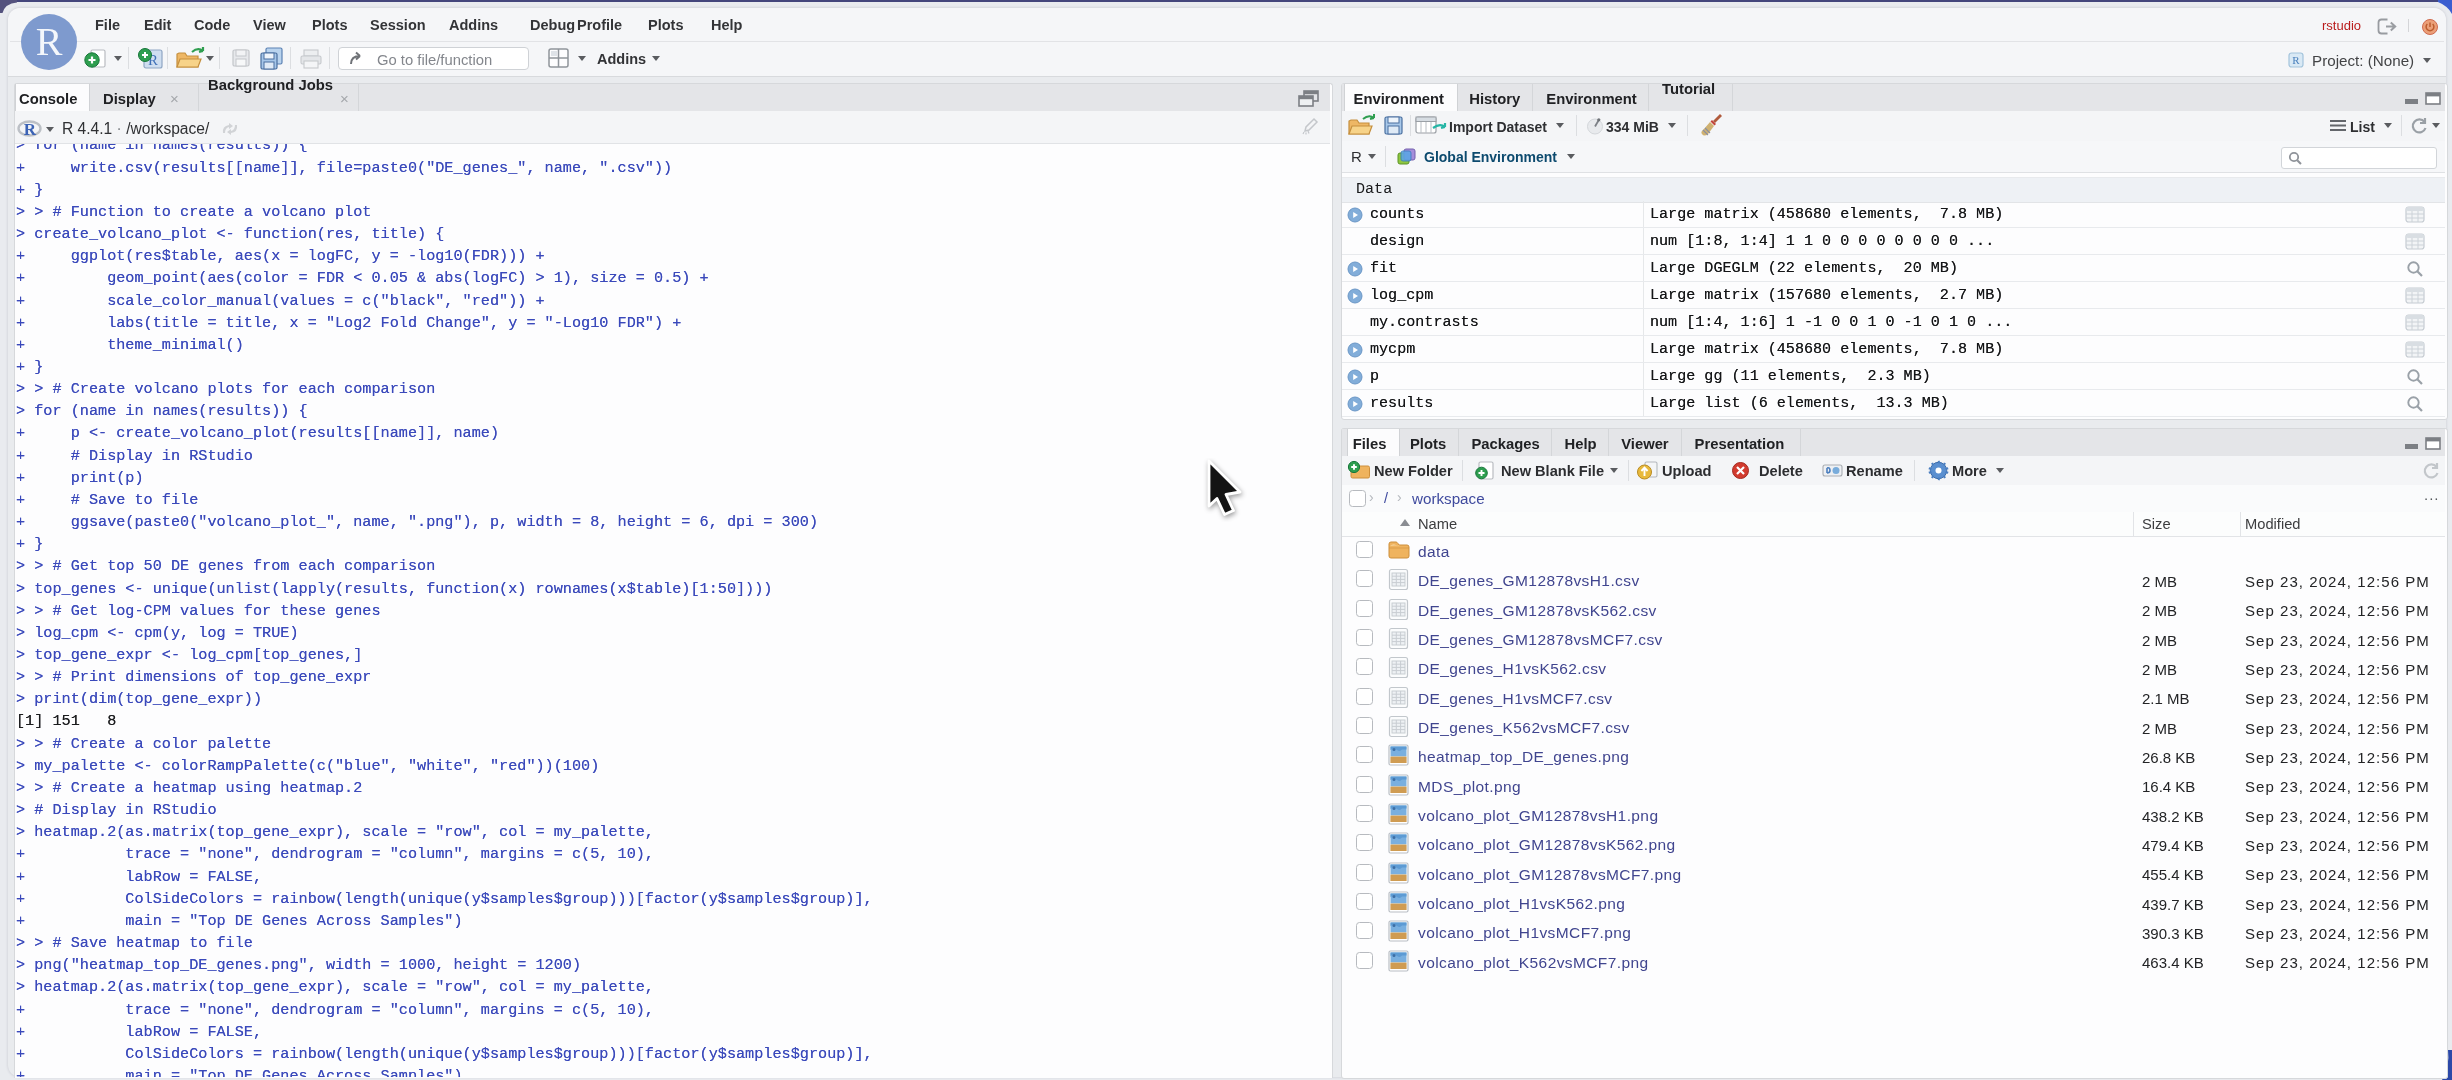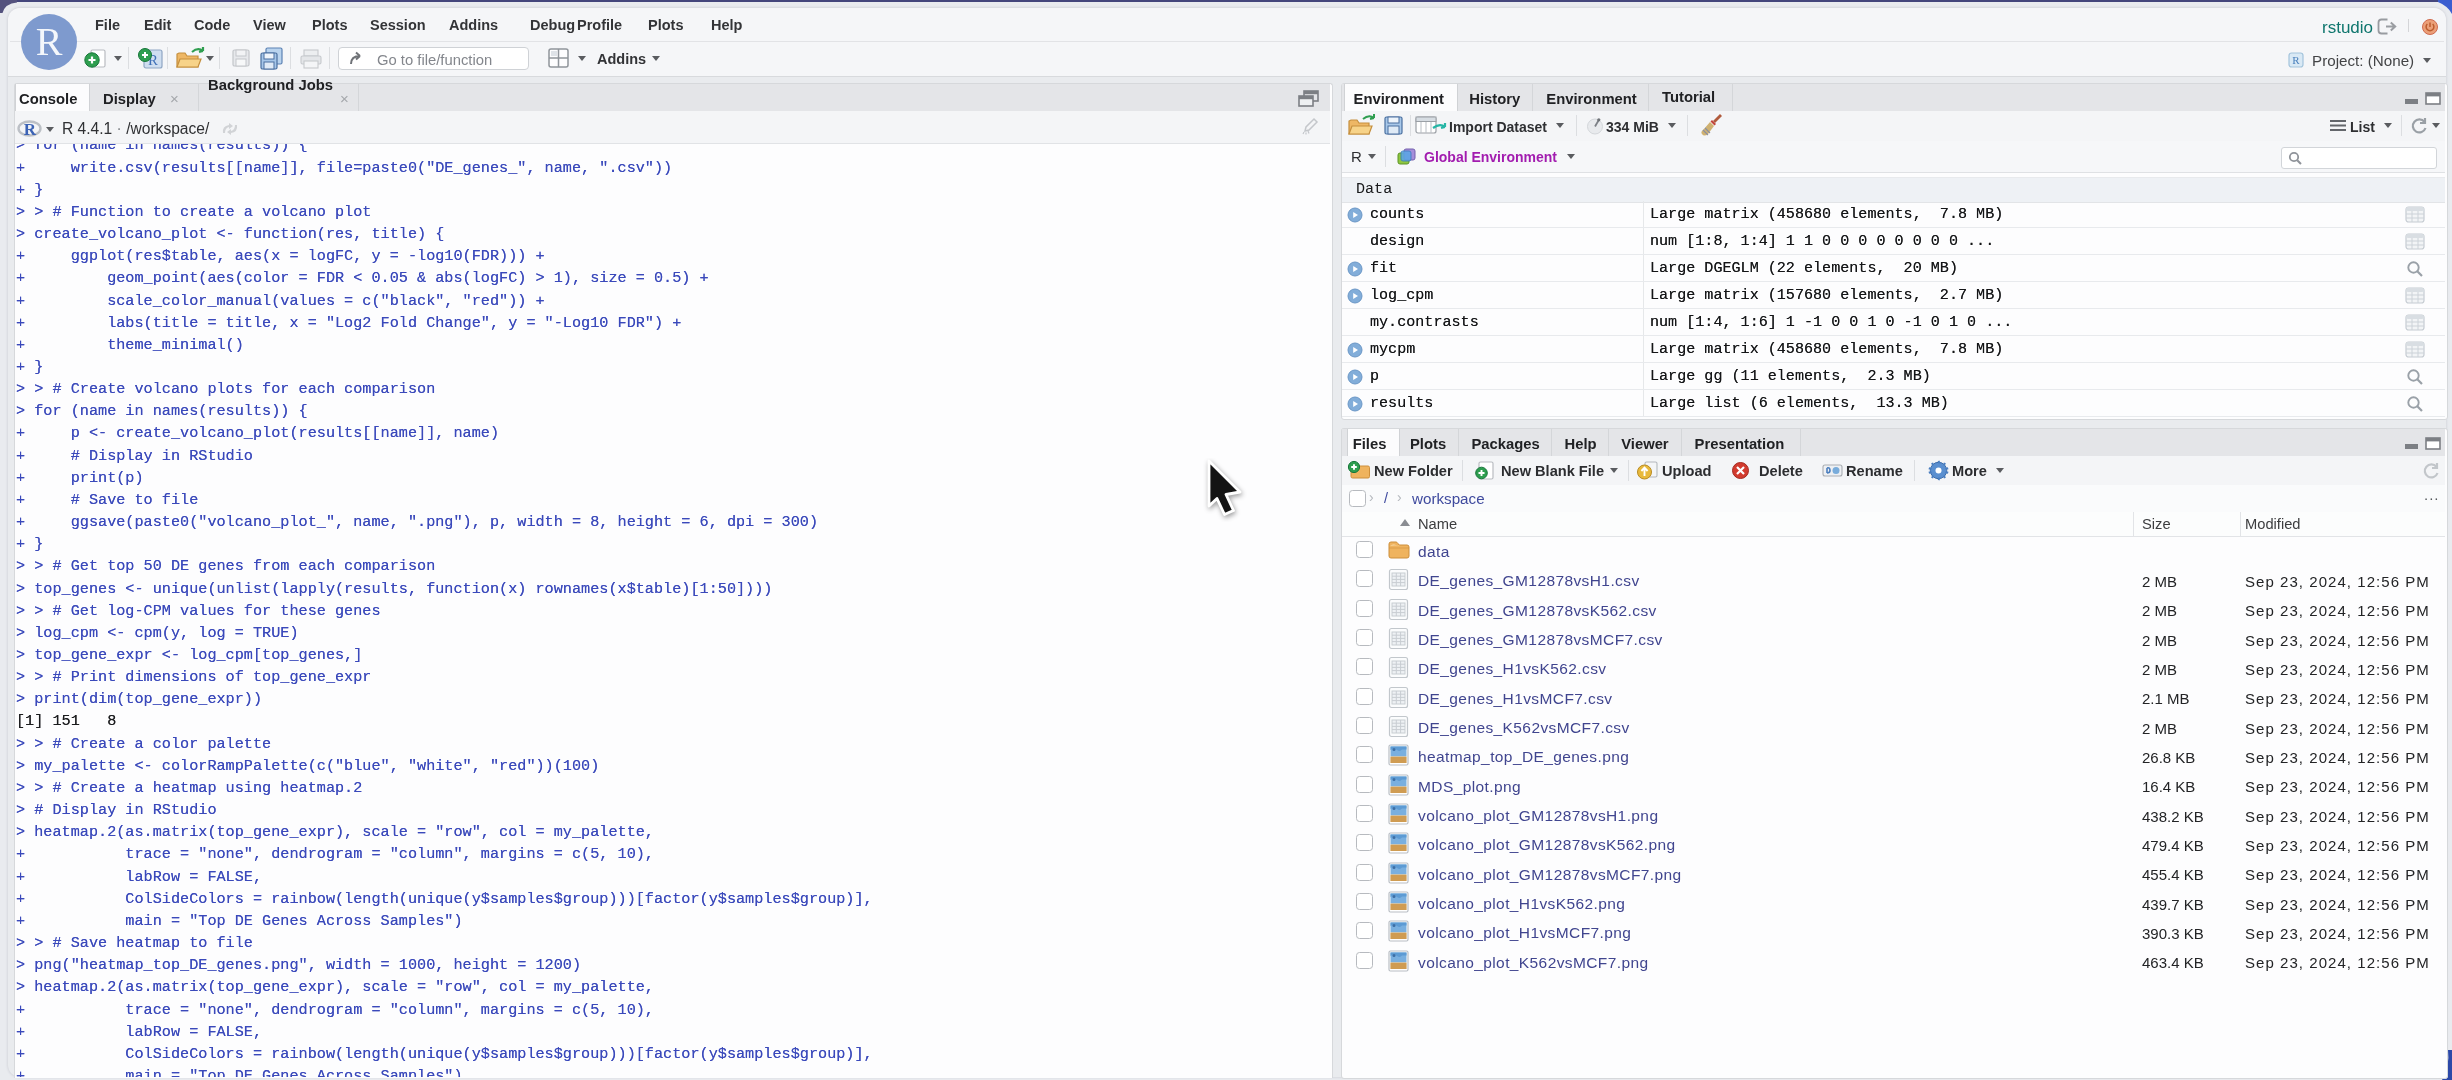--- a/index.html
+++ b/index.html
@@ -59,21 +59,21 @@
 <div class="abs menu" style="left:194px;">Code</div>
 <div class="abs menu" style="left:253px;">View</div>
 <div class="abs menu" style="left:312px;">Plots</div>
 <div class="abs menu" style="left:370px;">Session</div>
 <div class="abs menu" style="left:449px;">Addins</div>
 <div class="abs menu" style="left:530px;">Debug</div>
 <div class="abs menu" style="left:577px;">Profile</div>
 <div class="abs menu" style="left:648px;">Plots</div>
 <div class="abs menu" style="left:711px;">Help</div>
 
-<div class="abs" style="left:2322px;top:18px;font-size:17px;font-weight:400;color:#0f766e;">rstudio</div>
+<div class="abs" style="left:2322px;top:18px;font-size:13px;font-weight:400;color:#b91c1c;">rstudio</div>
 <svg class="abs" style="left:2377px;top:18px" width="24" height="17" viewBox="0 0 24 17">
     <path d="M1.5,4.5 Q1.5,1.5 4.5,1.5 L10.5,1.5 M10.5,15.5 L4.5,15.5 Q1.5,15.5 1.5,12.5 L1.5,4.5" fill="none" stroke="#989ba0" stroke-width="1.8"></path>
     <path d="M9,8.5 L17,8.5 M13.8,4.5 L18.2,8.5 L13.8,12.5" fill="none" stroke="#9a9da2" stroke-width="2"></path>
   </svg>
 <div class="abs" style="left:2408px;top:19px;width:1px;height:13px;background:#d4d5d8;"></div>
 <div class="abs" style="left:2422px;top:19px;width:16px;height:16px;border-radius:50%;background:#eb9f78;border:1px solid #cf6a4e;box-sizing:border-box;"></div>
 <svg class="abs" style="left:2422px;top:19px" width="16" height="16">
     <path d="M8,3.5 L8,8 M5.3,5 A3.9,3.9 0 1 0 10.7,5" fill="none" stroke="#bc5c2e" stroke-width="1.5"></path>
   </svg>
 
@@ -224,21 +224,21 @@
 </div>
 
 <div class="abs panel" style="left:1341px;top:83px;width:1105px;height:335px;border-radius:3px;"></div>
 <div class="abs tabbar" style="left:1342px;top:84px;width:1103px;height:27px;"></div>
 <div class="abs activetab" style="left:1343.6px;top:84px;width:112px;height:28px;"></div>
 <div class="abs tabtxt" style="left:1353.6px;top:91px;">Environment</div>
 <div class="abs tabtxt" style="left:1469.3px;top:91px;">History</div>
 <div class="abs tsep" style="left:1532px;top:84px;height:27px;"></div>
 <div class="abs tabtxt" style="left:1546.3px;top:91px;">Environment</div>
 <div class="abs tsep" style="left:1648px;top:84px;height:27px;"></div>
-<div class="abs tabtxt" style="left:1662px;top:89px;text-align:right;">Tutorial</div>
+<div class="abs tabtxt" style="left:1662px;top:81px;text-align:right;">Tutorial</div>
 <div class="abs tsep" style="left:1732px;top:84px;height:27px;"></div>
 <svg class="abs" style="left:2404px;top:95px" width="16" height="10">
     <rect x="1" y="4" width="13" height="5" fill="#7c7f84"></rect>
   </svg>
 <svg class="abs" style="left:2425px;top:92px" width="17" height="14">
     <rect x="1" y="1" width="14" height="11" fill="#fff" stroke="#7c7f84" stroke-width="1.6"></rect>
     <rect x="1" y="1" width="14" height="3.4" fill="#7c7f84"></rect>
   </svg>
 
 <div class="abs toolrow" style="left:1342px;top:111px;width:1103px;height:30px;"></div>
@@ -290,21 +290,21 @@
 
 <div class="abs" style="left:1342px;top:141px;width:1103px;height:31px;background:#f6f7f9;border-bottom:1px solid #dfe1e4;"></div>
 <div class="abs" style="left:1351px;top:148px;font-size:15px;color:#2e2f32;">R</div>
 <div class="abs caret" style="left:1368px;top:154px;"></div>
 <div class="abs vsep" style="left:1385px;top:146px;height:21px;"></div>
 <svg class="abs" style="left:1397px;top:147px" width="20" height="20">
     <rect x="1" y="6" width="11" height="11" rx="2" fill="#8ec63f" stroke="#5c9426" stroke-width="1"></rect>
     <rect x="7" y="2" width="11" height="11" rx="2" fill="#9f86d8" stroke="#6a55a8" stroke-width="1" opacity=".92"></rect>
     <rect x="4" y="4" width="10" height="10" rx="2" fill="#5aa7e8" stroke="#3a7dbd" stroke-width="1" opacity=".85"></rect>
   </svg>
-<div class="abs" style="left:1424px;top:149px;font-size:14px;font-weight:700;color:#a21caf;">Global Environment</div>
+<div class="abs" style="left:1424px;top:149px;font-size:14px;font-weight:700;color:#0c4a6e;">Global Environment</div>
 <div class="abs caret" style="left:1567px;top:154px;"></div>
 <div class="abs" style="left:2281px;top:147px;width:154px;height:20px;background:#fff;border:1px solid #d2d5d9;border-radius:3px;"></div>
 <svg class="abs" style="left:2288px;top:151px" width="15" height="15">
     <circle cx="6" cy="6" r="4.2" fill="none" stroke="#8f939a" stroke-width="1.8"></circle>
     <path d="M9.2,9.2 L13,13" stroke="#8f939a" stroke-width="2"></path>
   </svg>
 
 <div class="abs" style="left:1342px;top:177px;width:1103px;height:24px;background:#eef1f5;border-bottom:1px solid #e2e4e7;border-top:1px solid #e8eaed;"></div>
 <div class="abs mono" style="left:1356px;top:180px;font-size:15.1px;color:#17181a;">Data</div>
 

